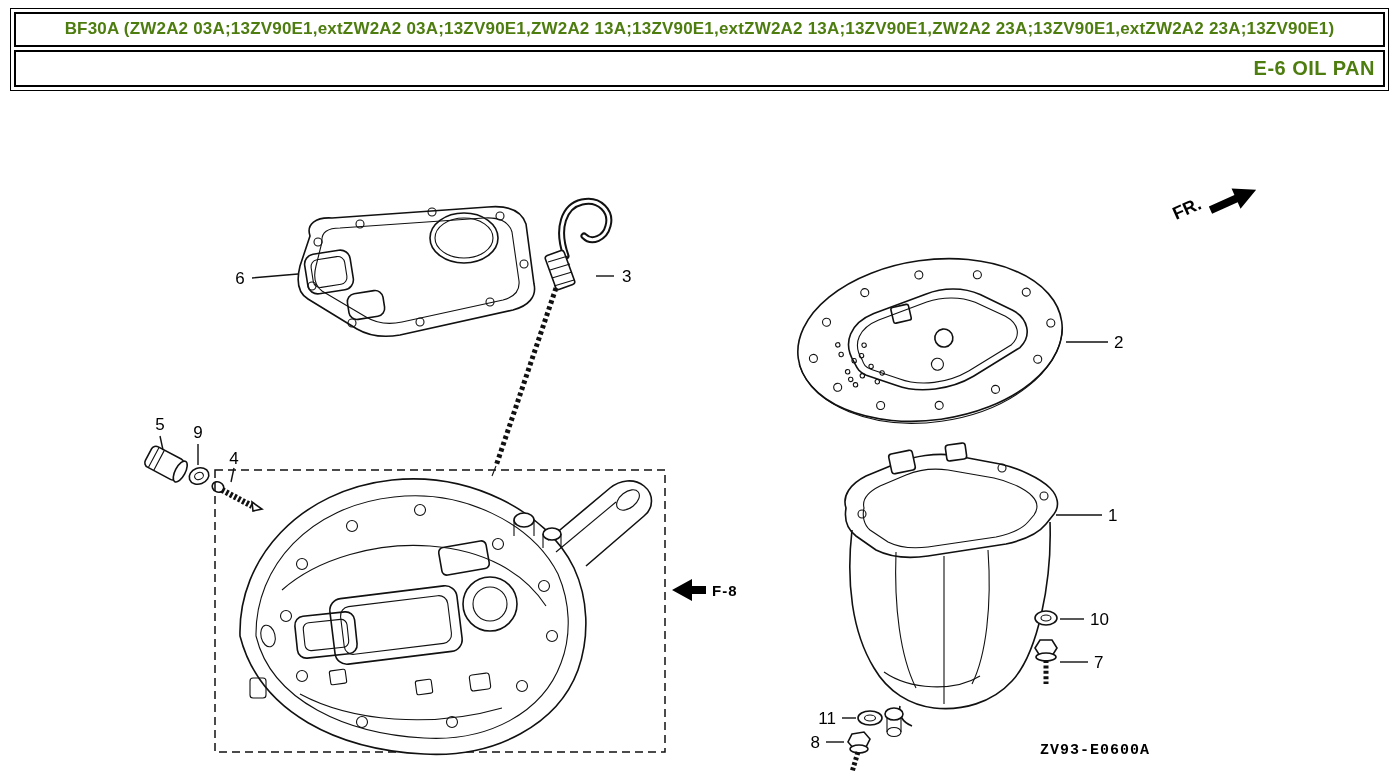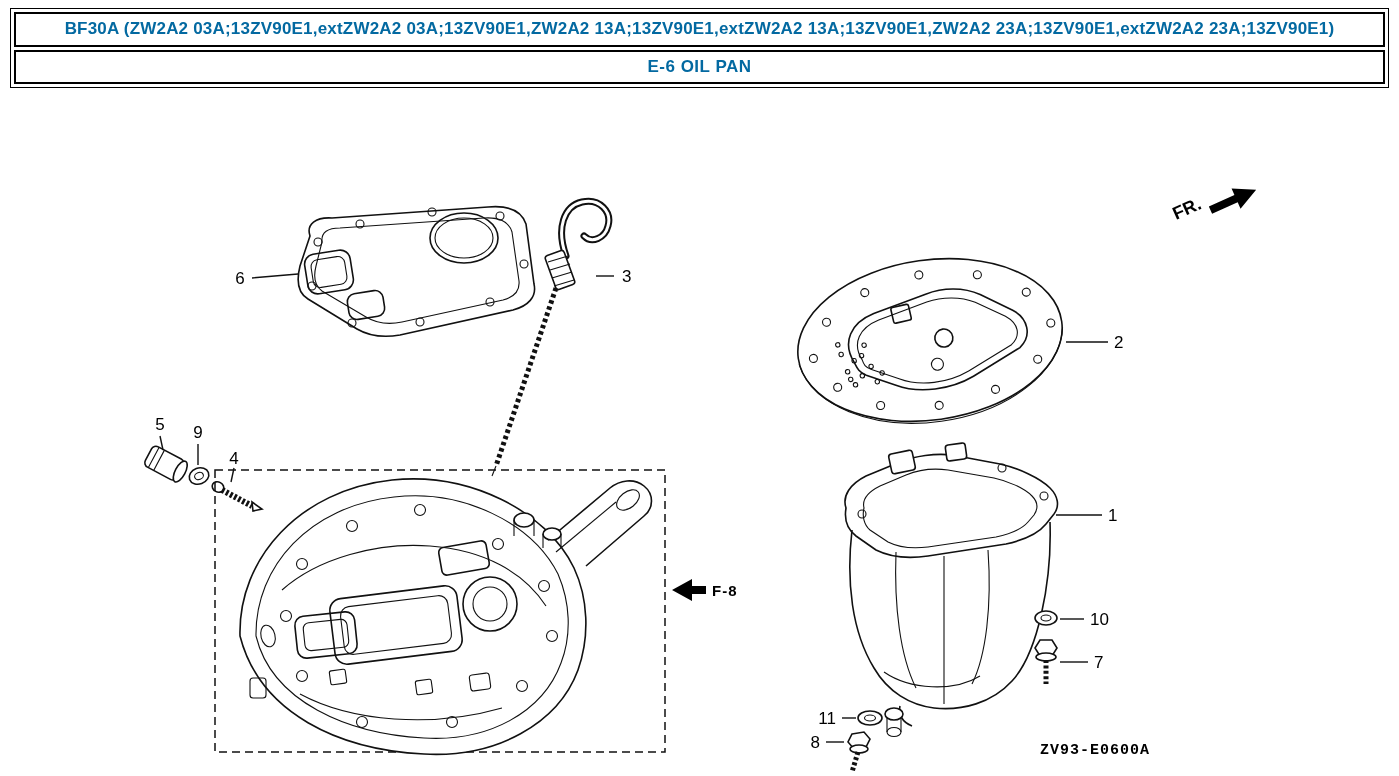--- a/index.html
+++ b/index.html
@@ -1,20 +1,20 @@
 <!DOCTYPE html>
 <html><head>
 <meta charset="utf-8">
 <style>
   html,body{margin:0;padding:0;background:#ffffff;}
   .page{position:relative;width:1399px;height:776px;background:#fff;font-family:"Liberation Sans",sans-serif;overflow:hidden;}
   .header-wrap{position:absolute;top:8px;left:10px;right:10px;border:1px solid #000;padding:3px;background:#fff;}
-  .header-box{border:2px solid #000;text-align:center;font-weight:bold;color:#0369a1;background:#fff;}
+  .header-box{border:2px solid #000;text-align:center;font-weight:bold;color:#4d7c0f;background:#fff;}
   .title-box{font-size:17px;line-height:1.45;padding:3px 20px;margin-bottom:3px;letter-spacing:0.2px;}
-  .section-box{font-size:17px;padding:5px 8px;letter-spacing:0.5px;}
+  .section-box{font-size:20px;padding:5px 8px;letter-spacing:0.5px;text-align:right;}
   svg{position:absolute;top:116px;left:0;}
   svg text{font-family:"Liberation Sans",sans-serif;fill:#000;}
   .callout{font-size:17px;}
   .code-text{font-family:"Liberation Mono",monospace;font-weight:bold;font-size:15px;letter-spacing:1px;}
   .fr-text{font-weight:bold;font-size:18px;}
   .ref-text{font-size:15px;font-weight:bold;letter-spacing:1px;}
   .ln{stroke:#111;stroke-width:1.6;fill:none;}
   .lnf{stroke:#111;stroke-width:1.6;fill:#fff;}
   .thin{stroke:#111;stroke-width:1.1;fill:none;}
   .leader{stroke:#111;stroke-width:1.4;}

